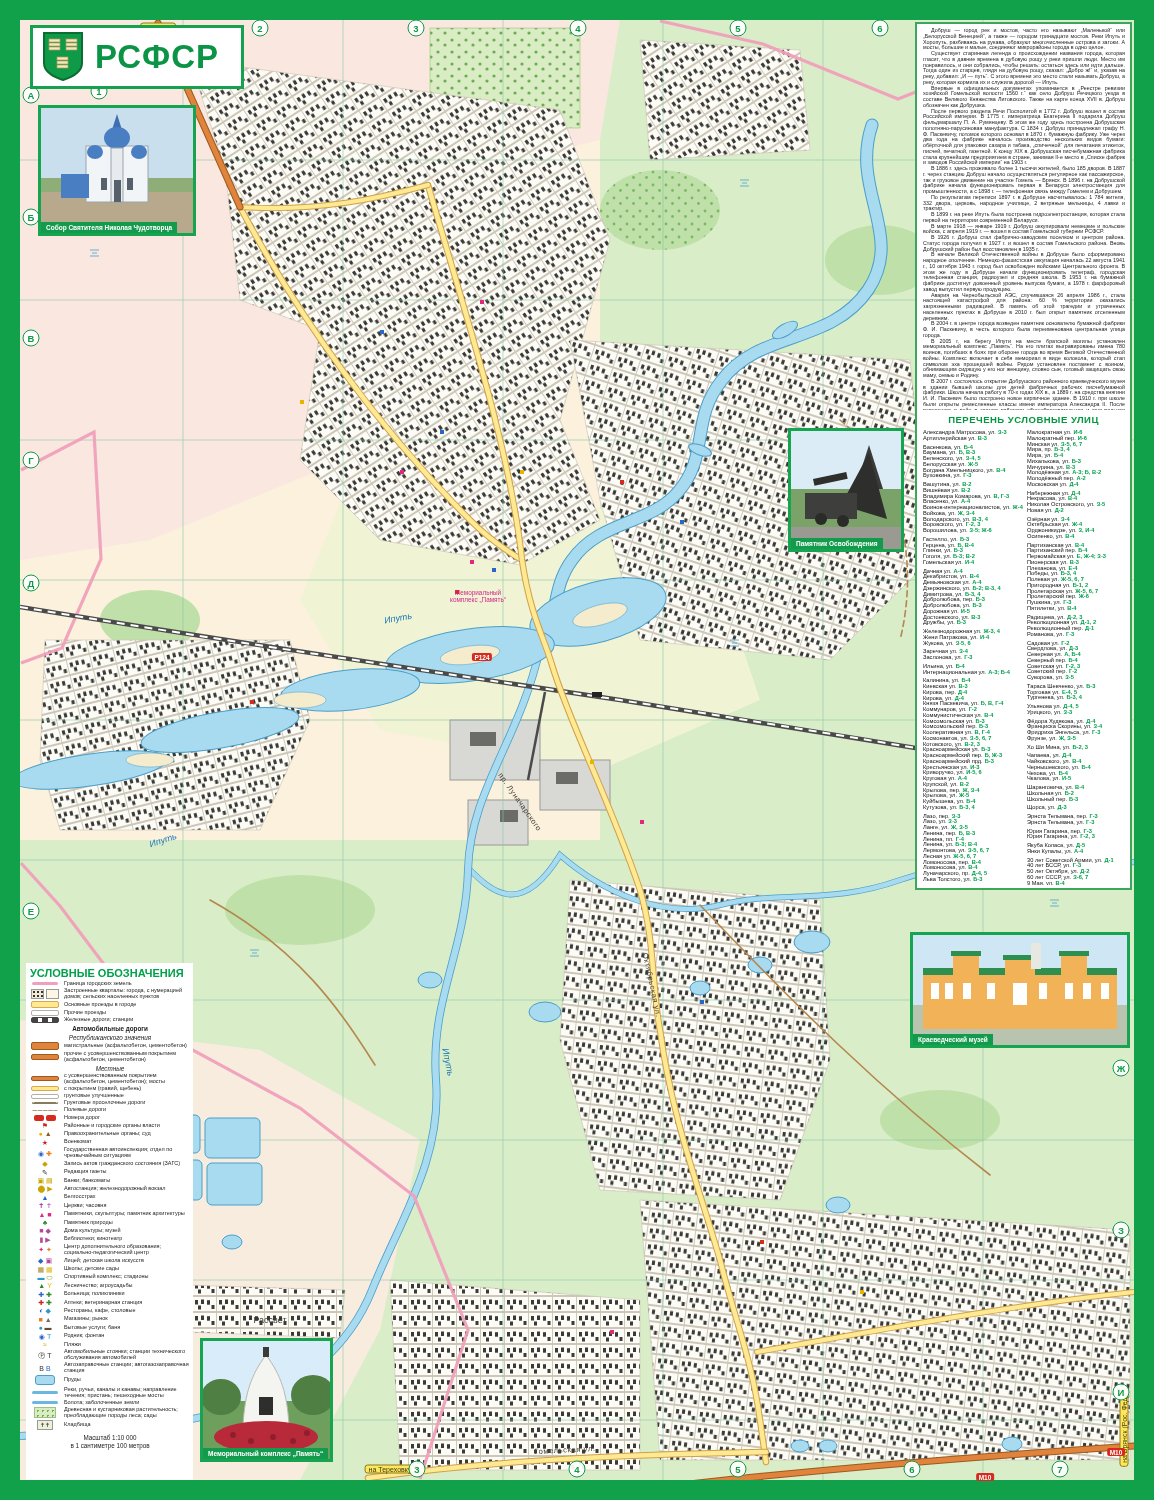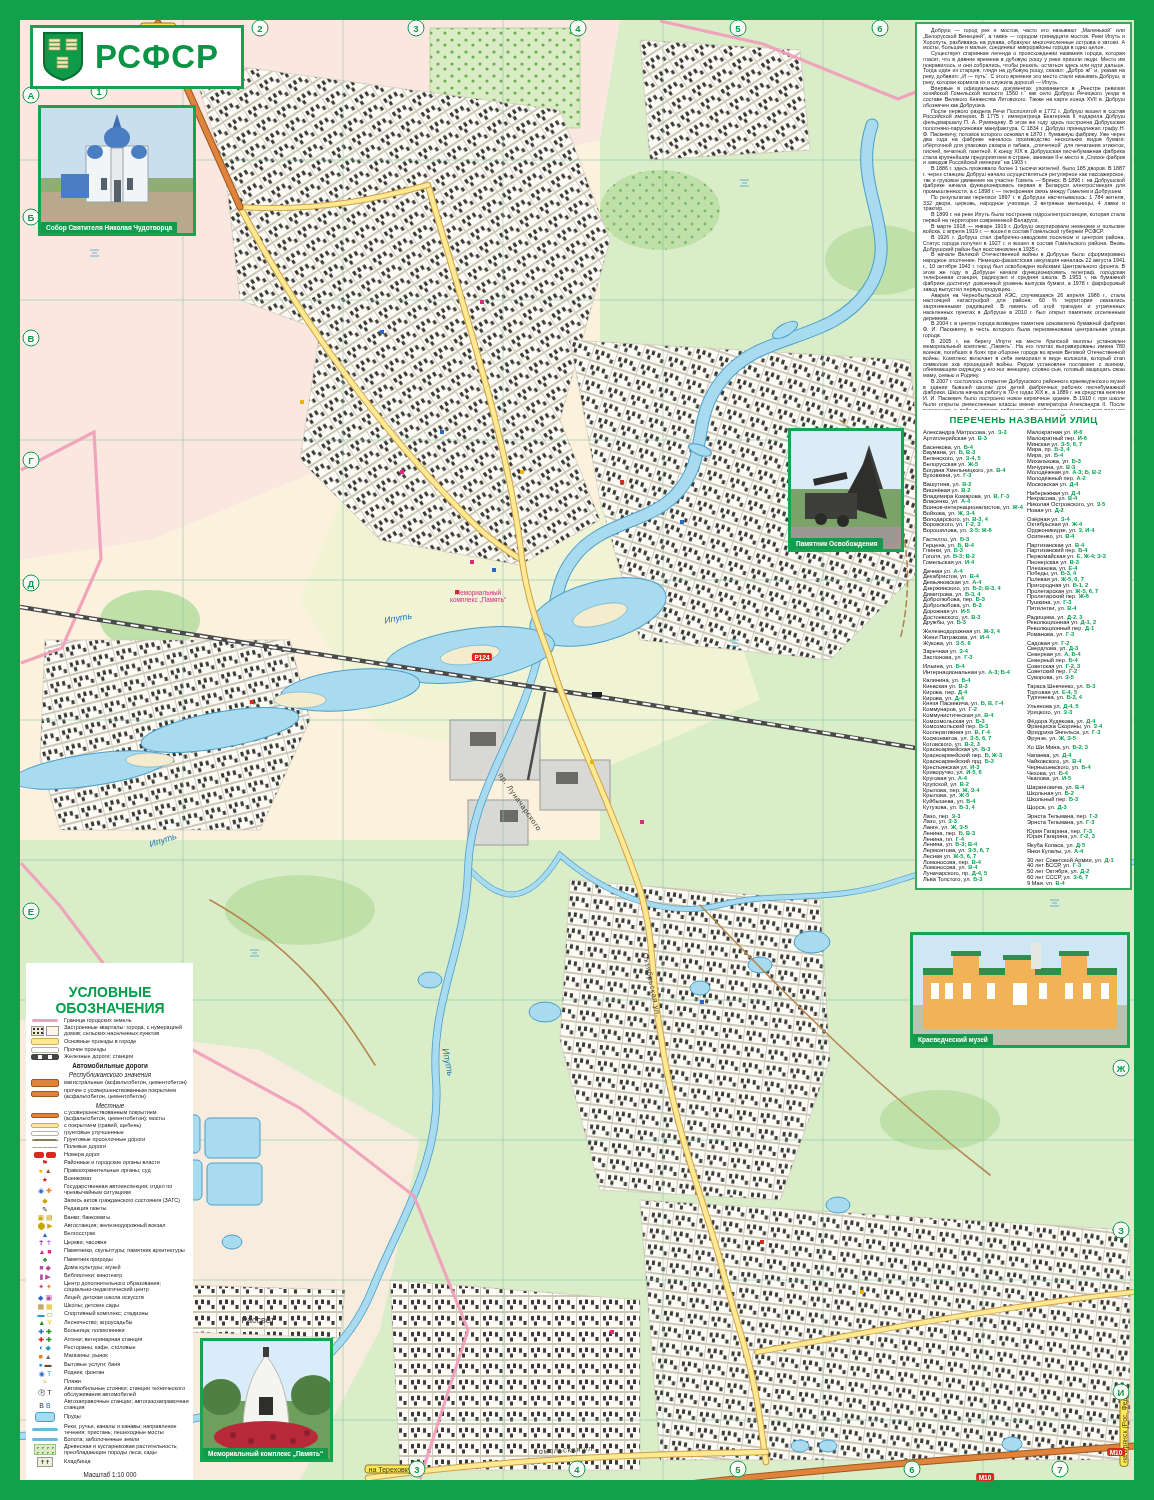--- a/index.html
+++ b/index.html
@@ -23,21 +23,21 @@
   #idxhead{position:absolute;left:0;right:0;top:390px;text-align:center;color:#00993f;
            font-weight:bold;font-size:9.5px;letter-spacing:.5px;}
   #idxcols{position:absolute;left:6px;right:4px;top:403px;bottom:3px;display:flex;gap:5px;overflow:hidden;}
   .sicol{flex:1;min-width:0;}
   .si-row{font-size:5.7px;line-height:5.75px;white-space:nowrap;color:#111;}
   .si-row.g{margin-top:3px;}
   .si-r{color:#00a04a;font-weight:bold;margin-left:2px;}
   
   #legend{position:absolute;left:26px;top:963px;width:167px;height:517px;background:#fff;
           padding:4px 3px 2px 4px;box-sizing:border-box;overflow:hidden;}
-  #lgtitle{color:#00a04a;font-weight:bold;font-size:14px;text-align:center;margin-bottom:2px;margin-top:17px;}
+  #lgtitle{color:#00a04a;font-weight:bold;font-size:11px;text-align:left;margin-bottom:2px;}
   .lg-row{display:flex;align-items:center;gap:4px;margin-bottom:1.4px;}
   .lg-ic{width:30px;flex:0 0 30px;text-align:center;font-size:7px;line-height:7px;display:flex;
          align-items:center;justify-content:center;gap:2px;}
   .lg-t{font-size:5.5px;line-height:5.8px;color:#222;}
   .lg-h{font-size:6.3px;font-weight:bold;text-align:center;margin:2px 0 1px;color:#222;}
   .lg-h.sub{font-weight:normal;font-style:italic;}
   #lgscale{margin-top:4px;text-align:center;font-size:6.3px;color:#222;line-height:8px;}
   
   .smp{display:inline-block;width:26px;border-radius:2px;}
   .s-bound{height:3px;background:#f0a0ba;}
@@ -57,21 +57,21 @@
   .s-bdg{width:10px;height:6px;background:#d42b1e;border-radius:2px;}
   .s-pond{width:18px;height:8px;background:#a8daf0;border:1px solid #4a9fca;border-radius:3px;}
   .s-veg{width:20px;height:9px;background:#d9ecc3;border:1px solid #9cc47e;
          background-image:radial-gradient(#6aae52 1px,transparent 1px);background-size:5px 5px;}
   .s-cem{width:14px;height:8px;background:#eef0d8;border:1px solid #999;font-size:6px;color:#444;line-height:8px;}
   .s-riv{height:3px;background:#6ab8e0;border-radius:2px;}
   
   .map-label{position:absolute;transform:translate(-50%,-50%);white-space:nowrap;pointer-events:none;}
   .ml-water{color:#1a76b4;font-style:italic;font-size:9px;}
   .ml-road{color:#454036;font-size:7.5px;letter-spacing:.6px;}
-  .ml-place{color:#3a3a34;font-size:9px;}
+  .ml-place{color:#3a3a34;font-size:9px;margin-left:12px;}
   .ml-poi{color:#d12a8a;font-size:6.4px;white-space:normal;width:74px;text-align:center;line-height:1.12;}
   .ml-dir{background:#ffe65a;border:1px solid #8a7a1a;color:#3a3a1a;font-size:7px;padding:0 3px;border-radius:3px;}
   .ml-badge{background:#d42b1e;color:#fff;font-size:6.5px;font-weight:bold;padding:.5px 2.5px;border-radius:2px;}
   .grid-badge{position:absolute;transform:translate(-50%,-50%);width:15px;height:15px;border-radius:50%;
       border:1.2px solid #0f9a48;background:rgba(255,255,255,.93);color:#0f9a48;font-size:9.5px;font-weight:bold;
       display:flex;align-items:center;justify-content:center;}
 </style>
 </head>
 <body>
 
@@ -428,21 +428,21 @@
         <p>По результатам переписи 1897 г. в Добруше насчитывалось: 1 784 жителя, 332 двора, церковь, народное училище, 2 ветряные мельницы, 4 лавки и трактир.</p>
         <p>В 1899 г. на реке Ипуть была построена гидроэлектростанция, которая стала первой на территории современной Беларуси.</p>
         <p>В марте 1918 — январе 1919 г. Добруш оккупировали немецкие и польские войска, с апреля 1919 г. — вошел в состав Гомельской губернии РСФСР.</p>
         <p>В 1926 г. Добруш стал фабрично-заводским поселком и центром района. Статус города получил в 1927 г. и вошел в состав Гомельского района. Вновь Добрушский район был восстановлен в 1935 г.</p>
         <p>В начале Великой Отечественной войны в Добруше было сформировано народное ополчение. Немецко-фашистская оккупация началась 22 августа 1941 г., 10 октября 1943 г. город был освобожден войсками Центрального фронта. В этом же году в Добруше начали функционировать телеграф, городская телефонная станция, радиоузел и средняя школа. В 1953 г. на бумажной фабрике достигнут довоенный уровень выпуска бумаги, а 1978 г. фарфоровый завод выпустил первую продукцию.</p>
         <p>Авария на Чернобыльской АЭС, случившаяся 26 апреля 1986 г., стала настоящей катастрофой для района: 60 % территории оказались загрязненными радиацией. В память об этой трагедии и утраченных населенных пунктах в Добруше в 2010 г. был открыт памятник отселенным деревням.</p>
         <p>В 2004 г. в центре города возведен памятник основателю бумажной фабрики Ф. И. Паскевичу, в честь которого была переименована центральная улица города.</p>
         <p>В 2005 г. на берегу Ипути на месте братской могилы установлен мемориальный комплекс „Память“. На его плитах выгравированы имена 780 воинов, погибших в боях при обороне города во время Великой Отечественной войны. Комплекс включает в себя мемориал в виде колокола, который стал символом эха прошедшей войны. Рядом установлен постамент с воином, обнимающим сидящую у его ног женщину, словно сын, готовый защищать свою маму, семью и Родину.</p>
         <p>В 2007 г. состоялось открытие Добрушского районного краеведческого музея в здании бывшей школы для детей фабричных рабочих писчебумажной фабрики. Школа начала работу в 70-х годах XIX в., а 1889 г. на средства княгини И. И. Паскевич было построено новое кирпичное здание. В 1910 г. при школе были открыты ремесленные классы имени императора Александра II. После революции и войн в здании работали общеобразовательная и музыкальная школы, центр детского творчества.</p>
       </div>
-    <div id="idxhead">ПЕРЕЧЕНЬ НАЗВАНИЙ УЛИЦ</div>
+    <div id="idxhead">ПЕРЕЧЕНЬ УСЛОВНЫЕ УЛИЦ</div>
     <div id="idxcols">
       <div class="sicol">
           <div class="si-row g"><span class="si-n">Александра Матросова, ул.</span><span class="si-r">З-3</span></div>
           <div class="si-row"><span class="si-n">Артиллерийская ул.</span><span class="si-r">В-3</span></div>
           <div class="si-row g"><span class="si-n">Басенкова, ул.</span><span class="si-r">Б-4</span></div>
           <div class="si-row"><span class="si-n">Баумана, ул.</span><span class="si-r">Б, В-3</span></div>
           <div class="si-row"><span class="si-n">Беленского, ул.</span><span class="si-r">З-4, 5</span></div>
           <div class="si-row"><span class="si-n">Белорусская ул.</span><span class="si-r">Ж-5</span></div>
           <div class="si-row"><span class="si-n">Богдана Хмельницкого, ул.</span><span class="si-r">В-4</span></div>
           <div class="si-row"><span class="si-n">Буховкина, ул.</span><span class="si-r">Г-3</span></div>

